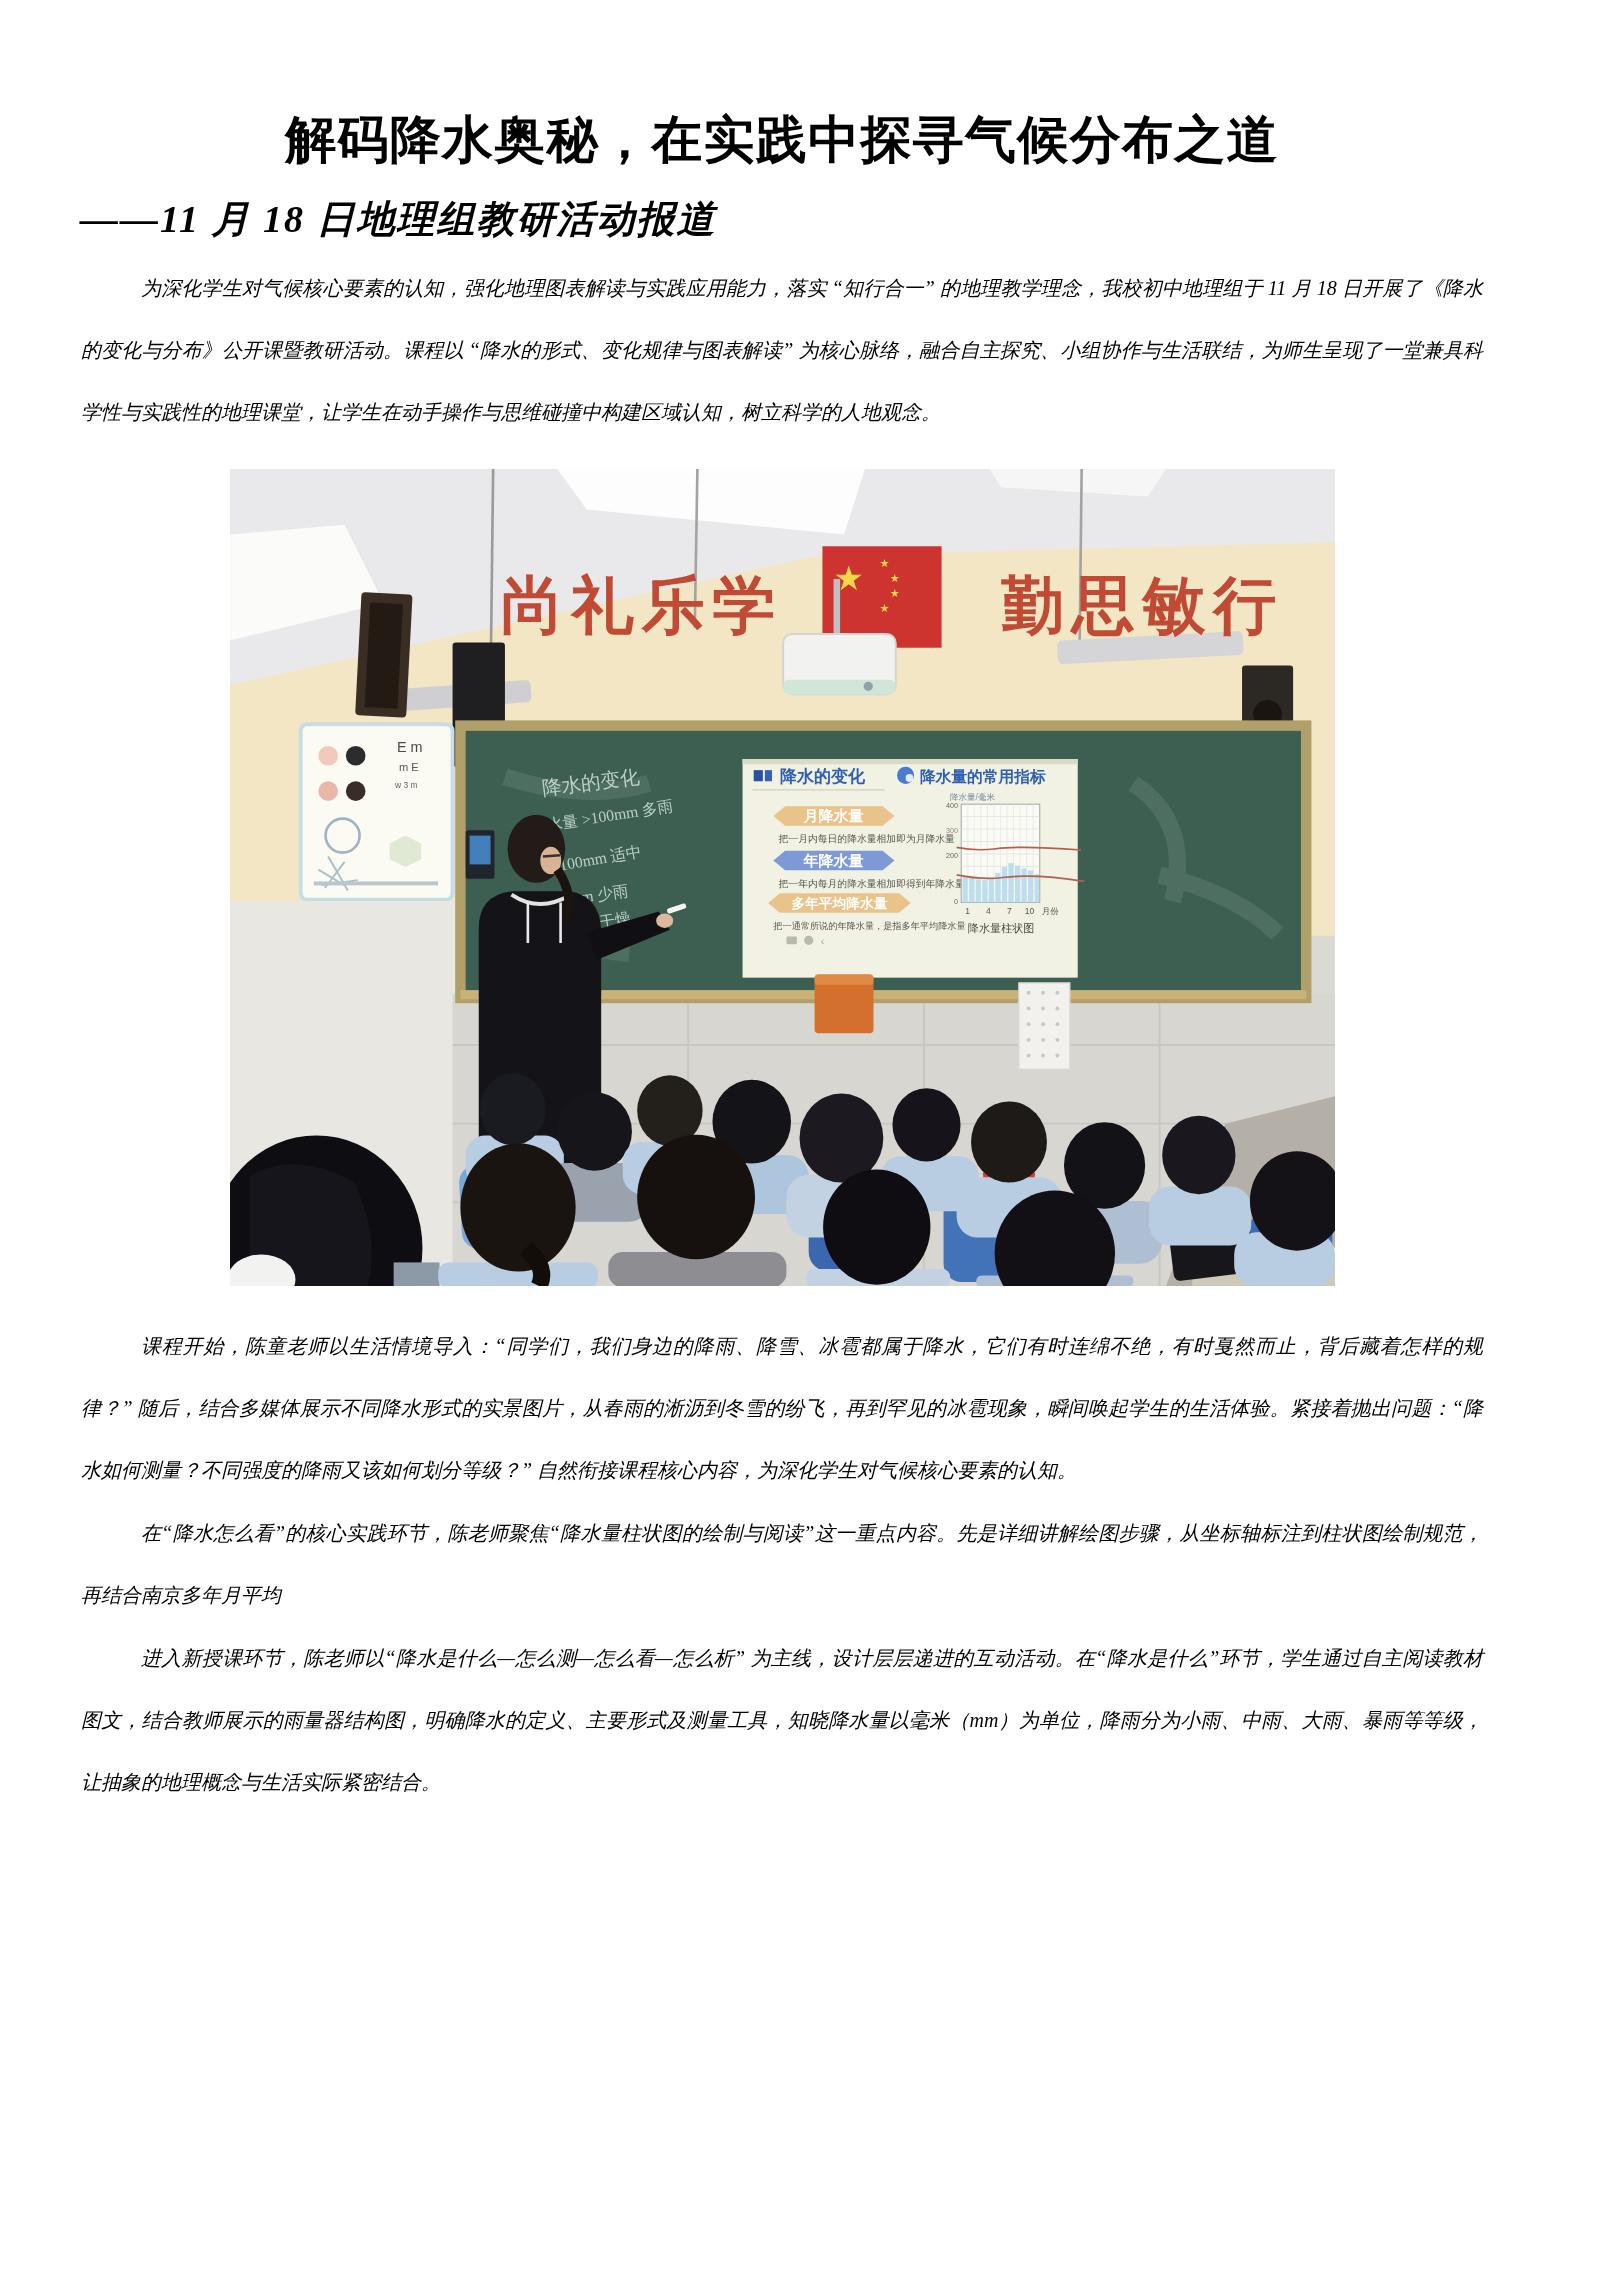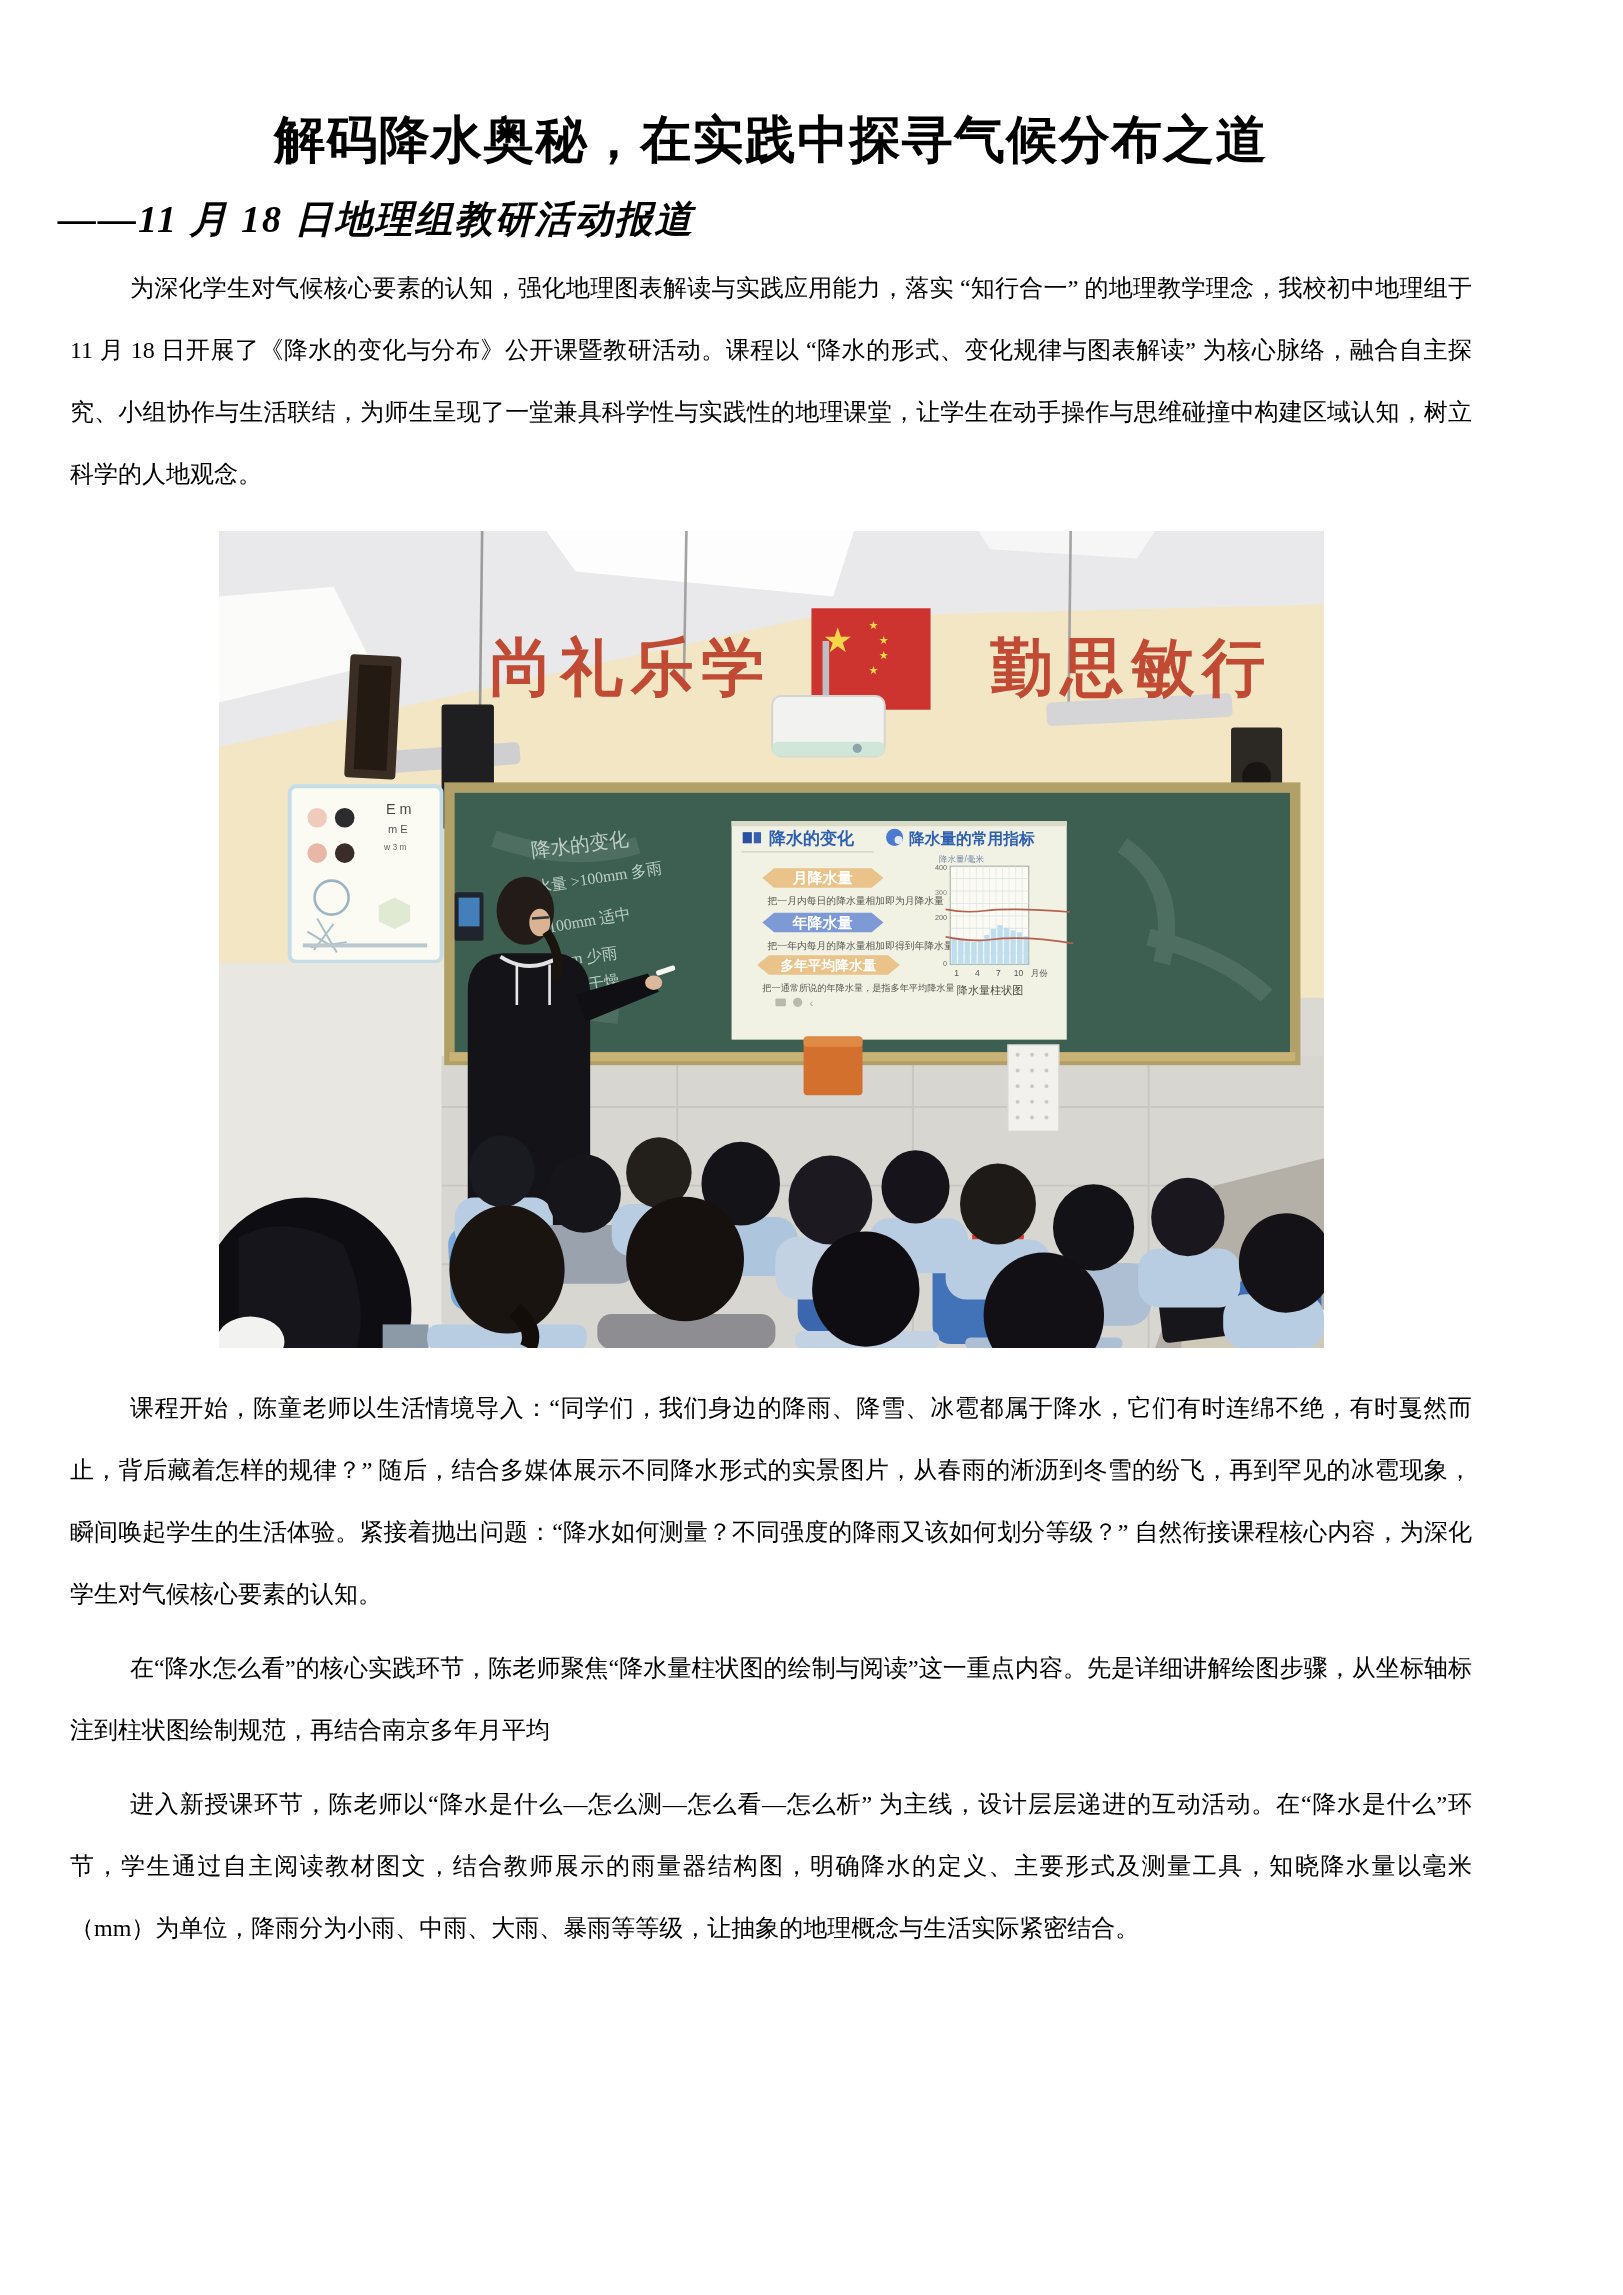--- a/index.html
+++ b/index.html
@@ -1,32 +1,32 @@
 <!DOCTYPE html>
 <html style="font-size:10.5px"><head>
 <meta charset="utf-8">
 <style>
   html,body{margin:0;padding:0;}
   body{
     width:1623px;height:2295px;background:#ffffff;overflow:hidden;
     font-family:"Liberation Serif","DejaVu Serif",serif;color:#000;
   }
-  .page{padding:103px 139px 0 58px;box-sizing:border-box;}
+  .page{padding:103px 139px 0 80px;box-sizing:border-box;}
   .doc-title{
     font-family:"Liberation Sans","DejaVu Sans",sans-serif;
     font-weight:900;font-size:51px;line-height:73px;text-align:center;margin:0;
     letter-spacing:1.3px;
   }
   .doc-subtitle{
     font-family:"Liberation Serif","DejaVu Serif",serif;
     font-style:italic;font-weight:700;font-size:38px;line-height:52px;
     margin:17px 0 11.8px 0;letter-spacing:2px;
   }
   .para{
-    font-size:24px;line-height:62px;text-align:justify;text-indent:60px;margin:12px;
+    font-size:20px;line-height:62px;text-align:justify;text-indent:60px;margin:1px;font-style:italic;
   }
   .photo-figure{
     width:1105px;height:817px;margin:26px auto 29px auto;overflow:hidden;
     background:#e9e9eb;
   }
   .photo-figure svg{display:block;}
   svg text{font-family:"Liberation Sans","DejaVu Sans",sans-serif;}
   .kai{font-family:"Liberation Serif","DejaVu Serif",serif;}
 </style>
 </head>

